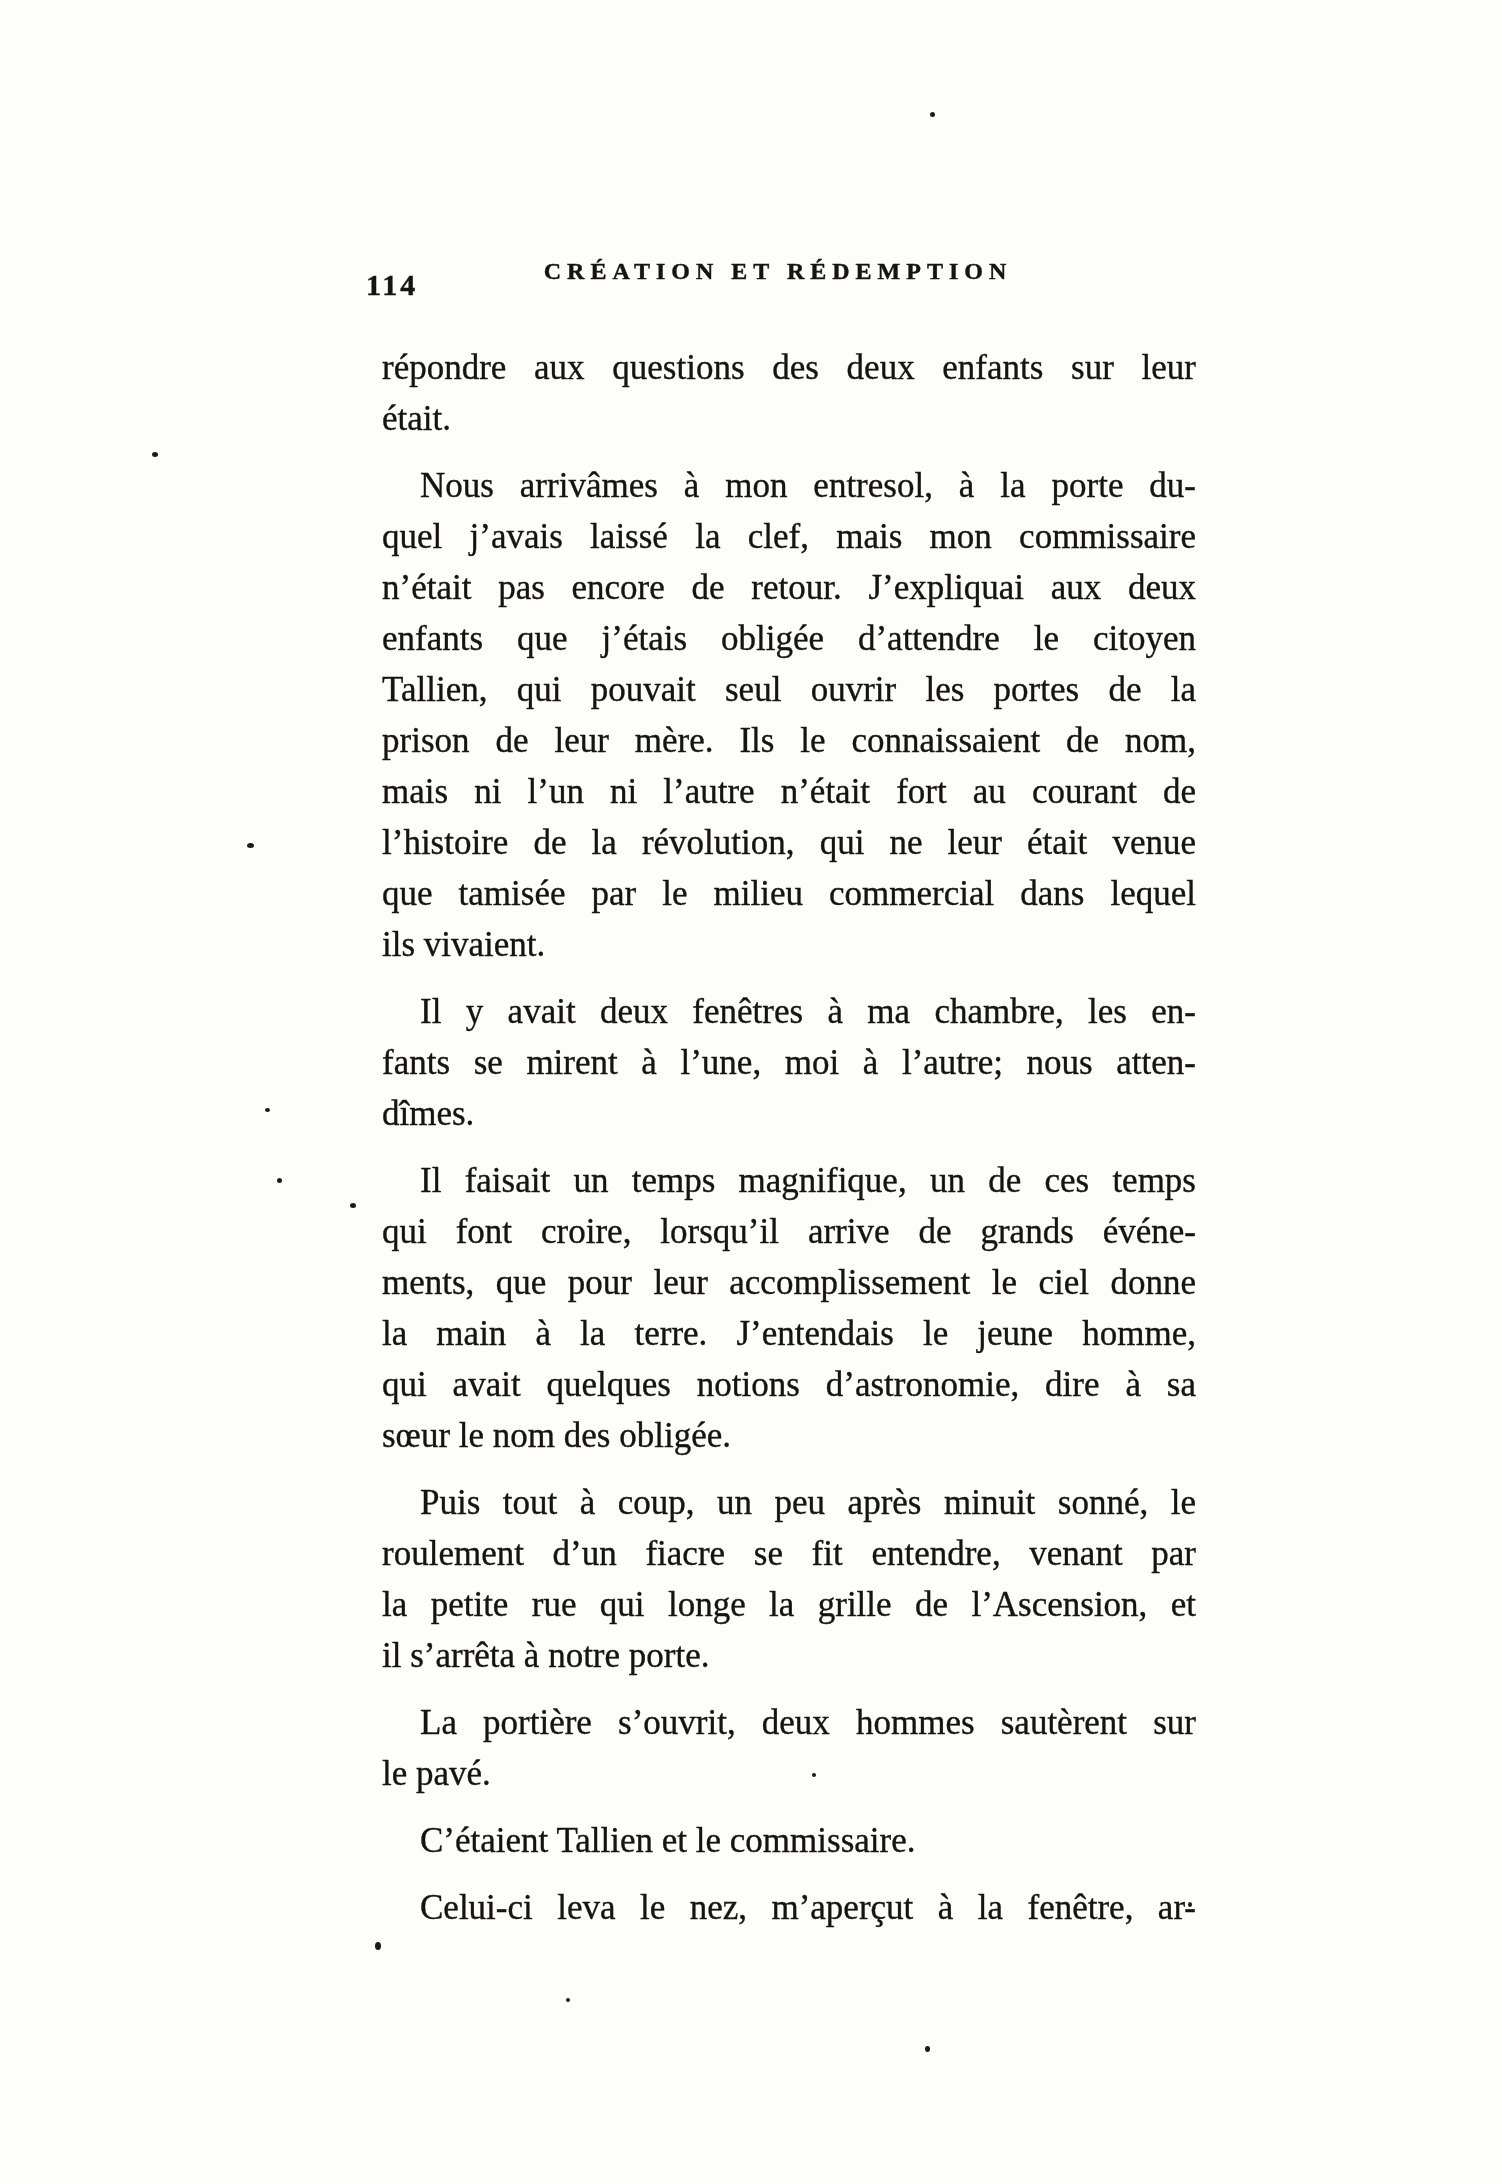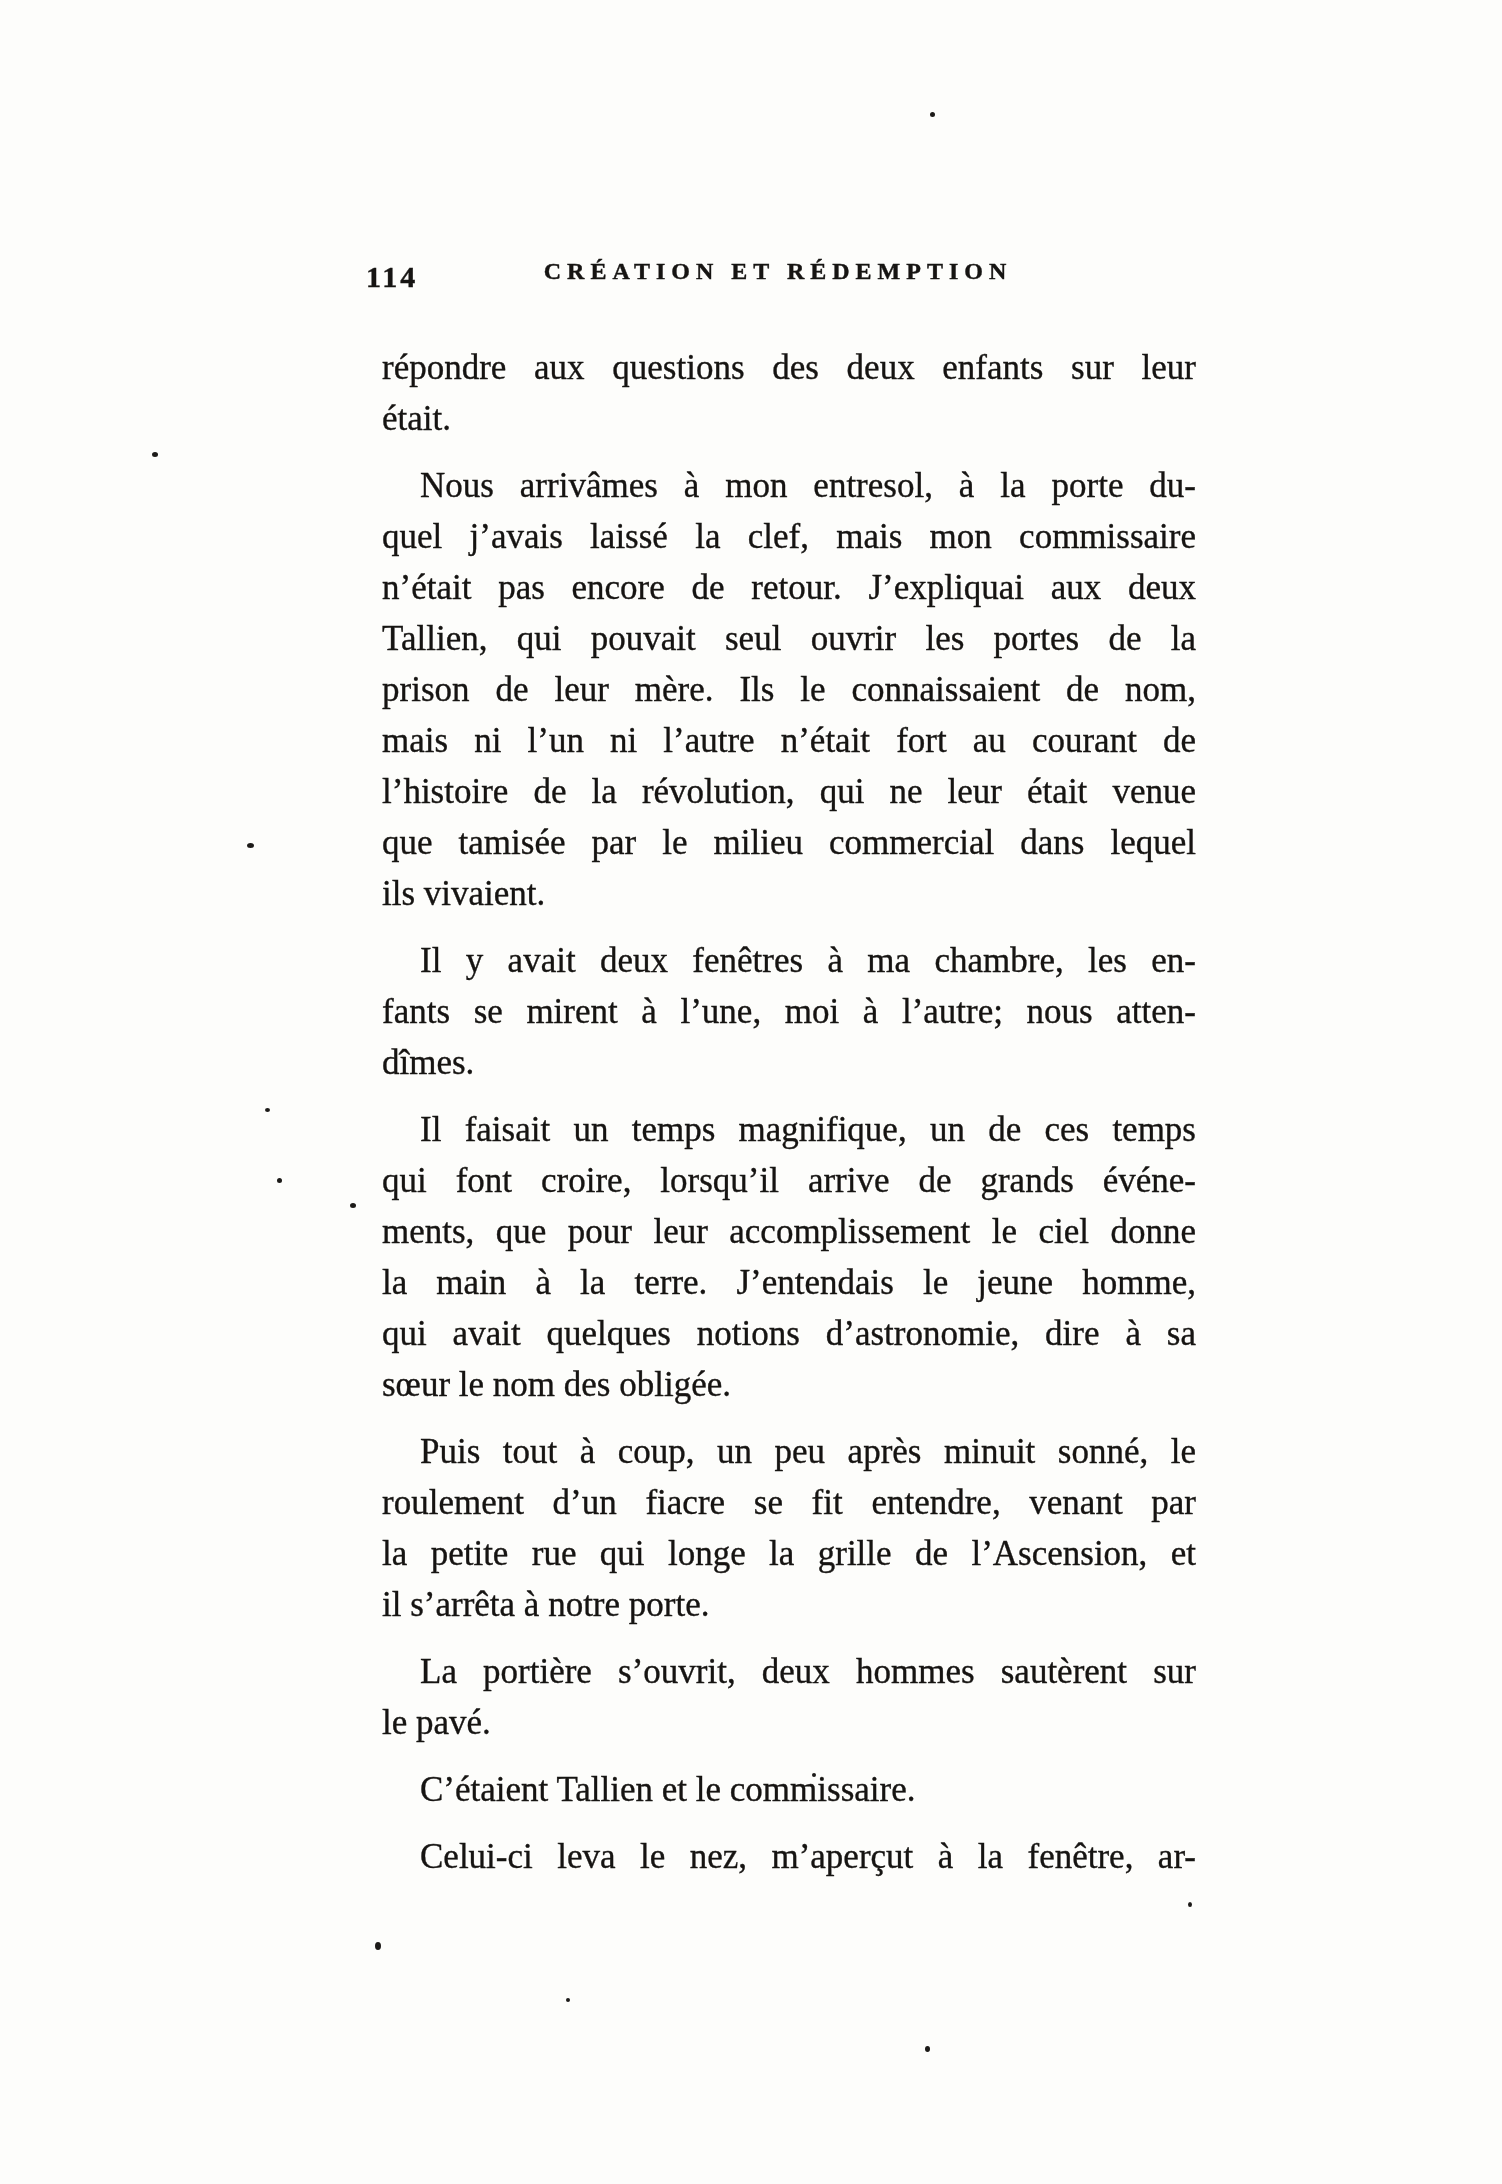--- a/index.html
+++ b/index.html
@@ -22,21 +22,21 @@
     top: 258px;
     width: 846px;
   }
   .header {
     position: relative;
     height: 48px;
   }
   .pagenum {
     position: absolute;
     left: 0;
-    top: 2px;
+    top: 10px;
     font-size: 30px;
     font-weight: bold;
     letter-spacing: 3px;
     -webkit-text-stroke: 0.4px;
   }
   .title {
     position: absolute;
     left: 50%;
     top: 0;
     transform: translateX(calc(-50% - 11px));
@@ -101,20 +101,21 @@
     </div>
     <div class="body">
         <div class="para">
           <div class="line">répondre aux questions des deux enfants sur leur</div>
           <div class="line endpara">était.</div>
         </div>
         <div class="para">
           <div class="line indent">Nous arrivâmes à mon entresol, à la porte du-</div>
           <div class="line">quel j’avais laissé la clef, mais mon commissaire</div>
           <div class="line">n’était pas encore de retour. J’expliquai aux deux</div>
+          <div class="line">enfants que j’étais obligée d’attendre le citoyen</div>
           <div class="line">Tallien, qui pouvait seul ouvrir les portes de la</div>
           <div class="line">prison de leur mère. Ils le connaissaient de nom,</div>
           <div class="line">mais ni l’un ni l’autre n’était fort au courant de</div>
           <div class="line">l’histoire de la révolution, qui ne leur était venue</div>
           <div class="line">que tamisée par le milieu commercial dans lequel</div>
           <div class="line endpara">ils vivaient.</div>
         </div>
         <div class="para">
           <div class="line indent">Il y avait deux fenêtres à ma chambre, les en-</div>
           <div class="line">fants se mirent à l’une, moi à l’autre; nous atten-</div>

